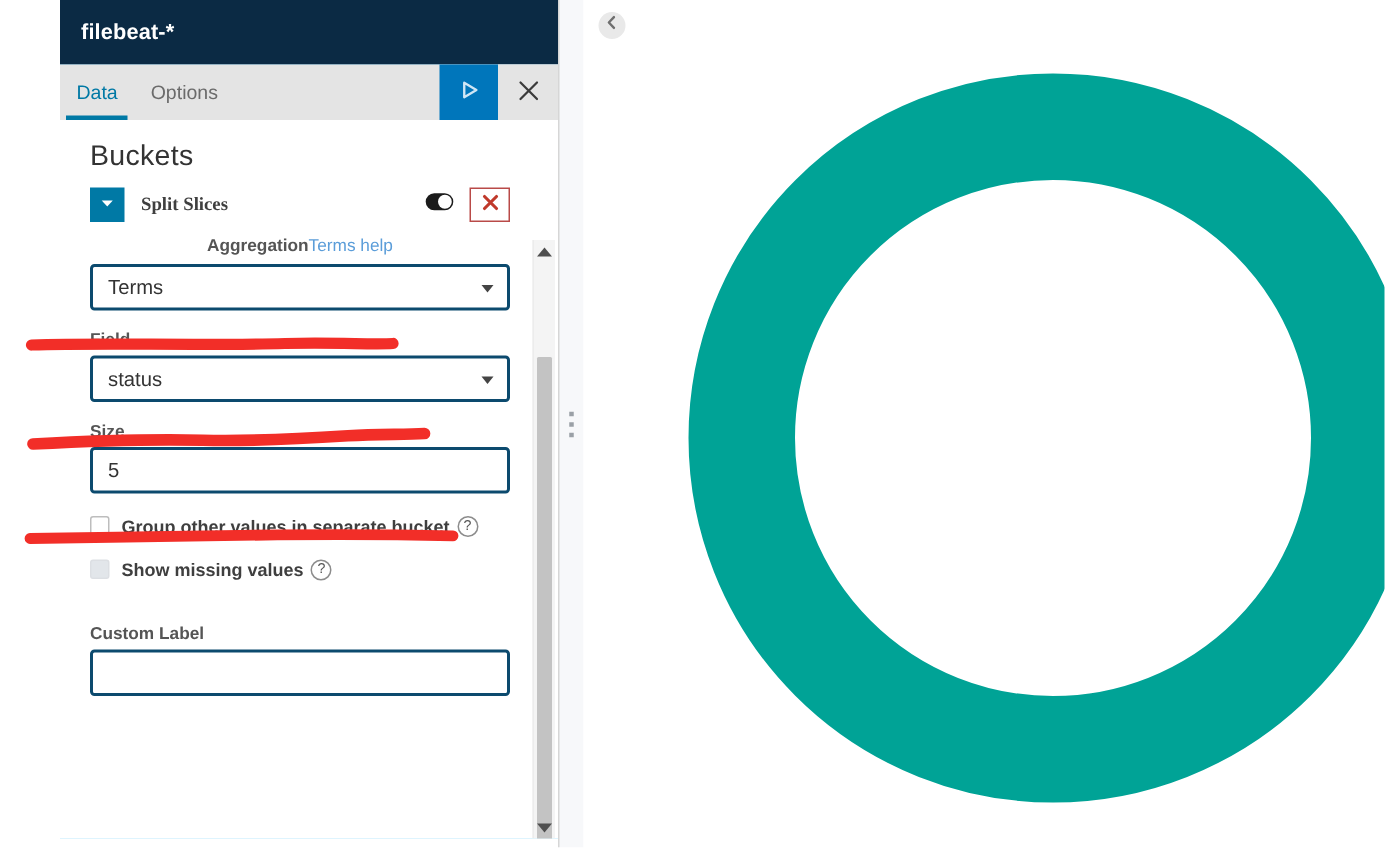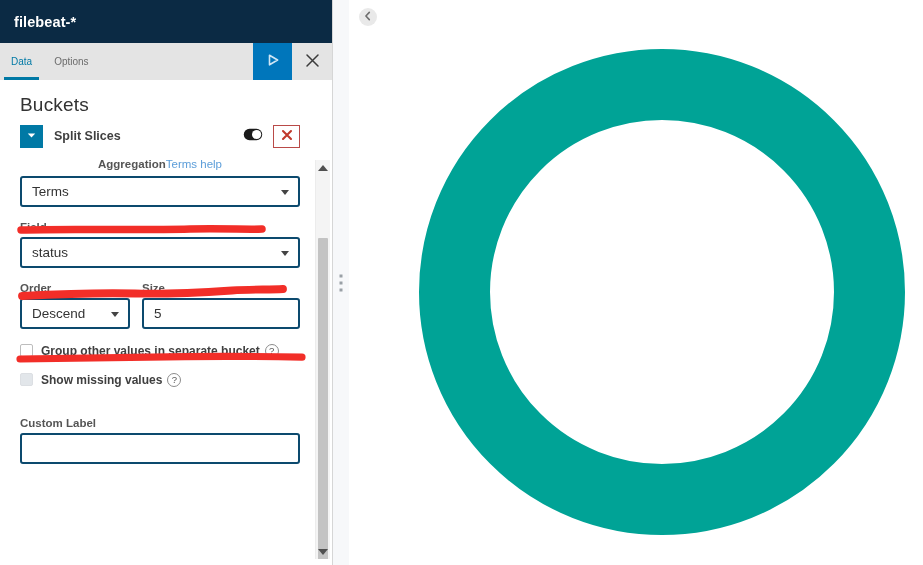--- a/index.html
+++ b/index.html
@@ -25,20 +25,21 @@
 
   
   #editor {
     width: 332px;
     height: 559px;
     position: relative;
     background: #7dd3fc;
     display: flex;
     flex-direction: column;
     flex: 0 0 332px;
+    margin-left: 40px;
   }
 
   
   #titlebar {
     height: 43px;
     background: #0b2a44;
     display: flex;
     align-items: center;
     padding: 0 14px;
     box-sizing: border-box;
@@ -57,21 +58,21 @@
     background: #e4e4e4;
     display: flex;
     align-items: stretch;
     flex: 0 0 37px;
     position: relative;
   }
   .tab {
     display: flex;
     align-items: center;
     padding: 0 11px;
-    font-size: 10px;
+    font-size: 13px;
     color: #6b6b6b;
     cursor: pointer;
     position: relative;
     background: transparent;
     border: none;
     font-family: inherit;
   }
   .tab.active {
     color: #0079a5;
   }
@@ -143,20 +144,21 @@
     cursor: pointer;
     border: none;
     padding: 0;
     flex: 0 0 23px;
   }
   .bucket-label {
     margin-left: 11px;
     font-size: 12.5px;
     font-weight: bold;
     color: #3f3f3f;
+    font-family: Liberation Serif, serif;
   }
   .bucket-row-spacer { flex: 1 1 auto; }
   .icon-btn {
     width: 29px; height: 23px;
     display: flex;
     align-items: center;
     justify-content: center;
     background: #ffffff;
     border: 1px solid transparent;
     cursor: pointer;
@@ -459,29 +461,20 @@
               <option>status</option>
             </select>
             <span class="caret"></span>
           </div>
         </div>
 
         <div class="field-group" style="margin-top:14px">
         </div>
 
         <div class="row-2">
-          <div class="col-order">
-            <label class="fld-label">Order</label>
-            <div class="select-wrap">
-              <select class="kb-select">
-                <option>Descend</option>
-              </select>
-              <span class="caret"></span>
-            </div>
-          </div>
           <div class="col-size">
             <label class="fld-label">Size</label>
             <input class="kb-input" type="text" value="5" style="">
           </div>
         </div>
 
         <div class="check-row">
           <span class="cbox"></span>
           <span class="check-label">Group other values in separate bucket</span>
           <span class="qmark">?</span>

